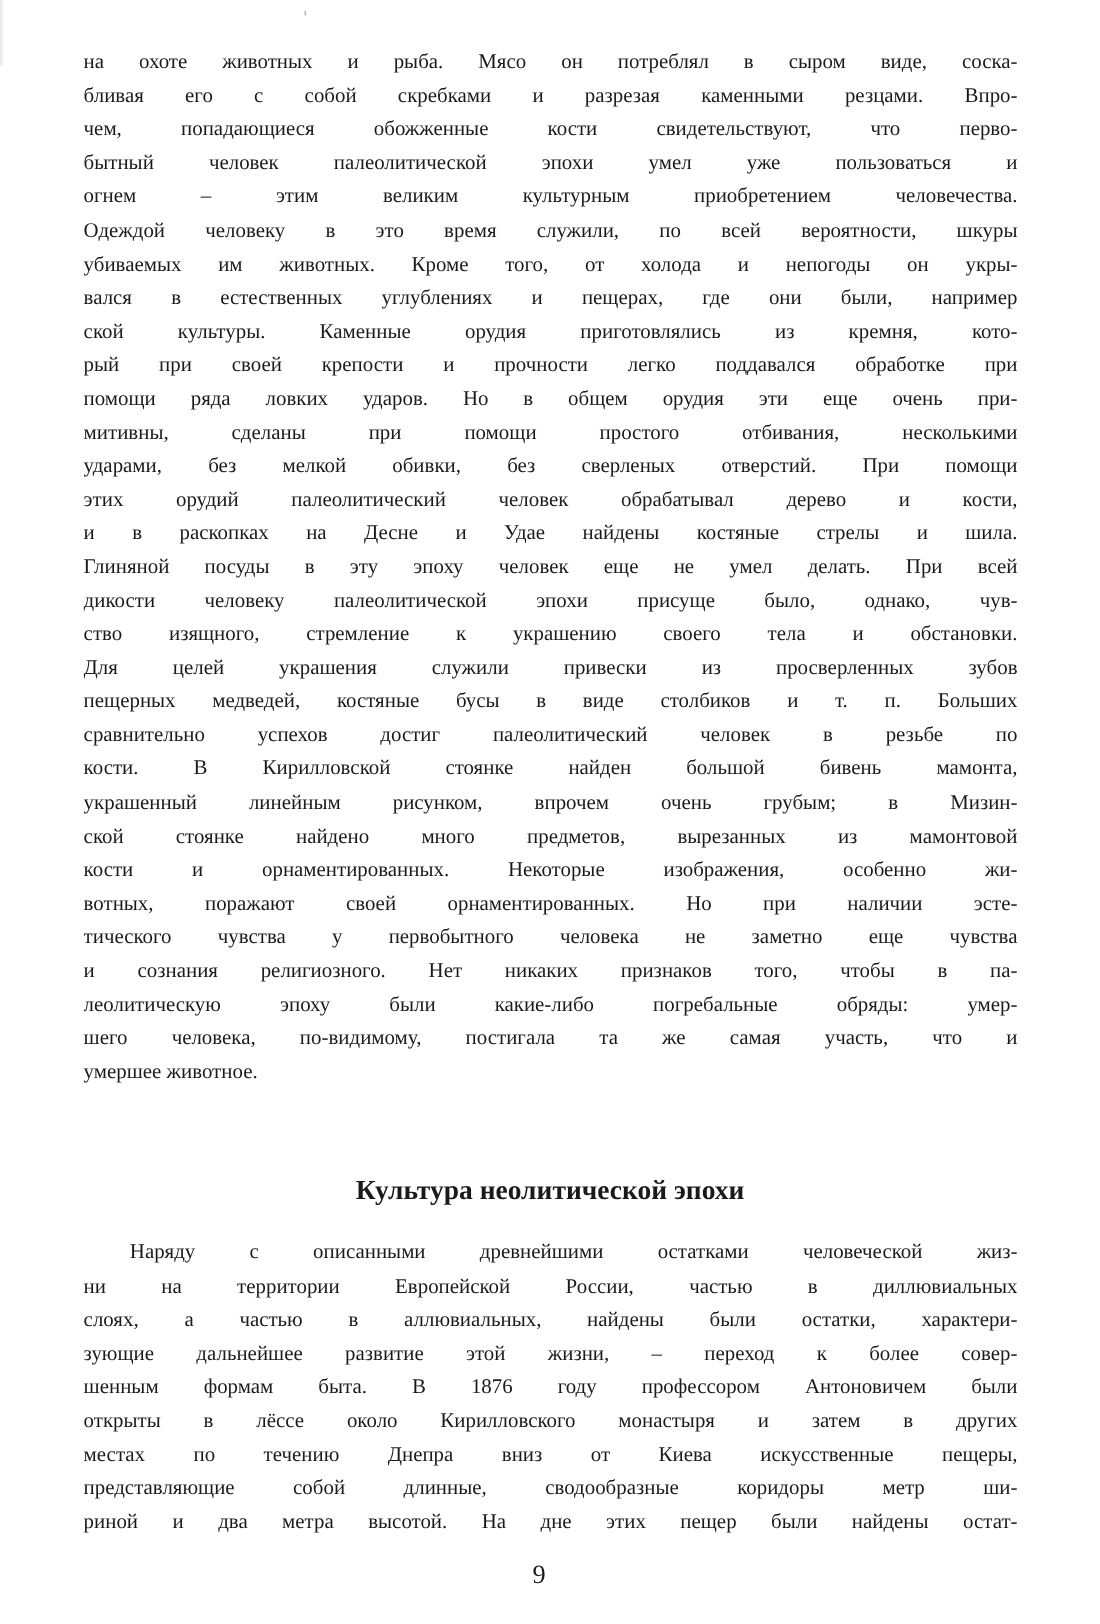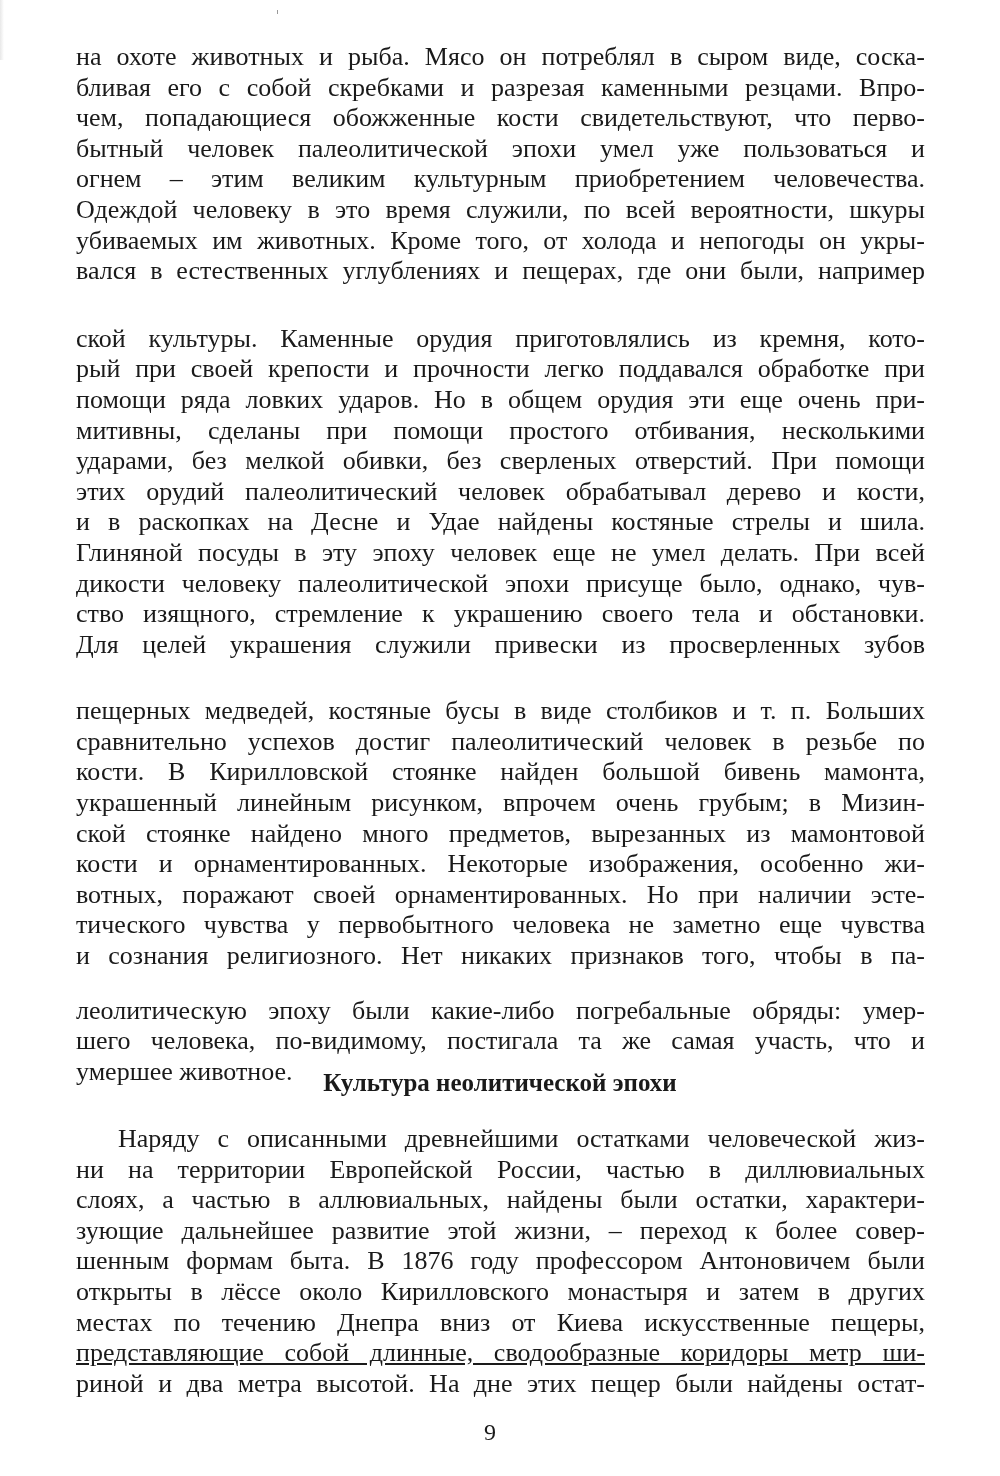--- a/index.html
+++ b/index.html
@@ -22,21 +22,21 @@
     }
     .text-block {
       position: absolute;
       left: 76px;
       width: 849px;
     }
     .line {
       display: block;
       height: 30.6px;
       line-height: 30.6px;
-      font-size: 26px;
+      font-size: 19px;
       text-align: justify;
       text-align-last: justify;
       white-space: nowrap;
       overflow: visible;
       letter-spacing: 0px;
     }
     .line.last {
       text-align-last: left;
     }
     .line.indent {
@@ -87,53 +87,53 @@
 
   <div id="block1" class="text-block">
     <span class="line" style="white-space: normal; height: 30.6px; overflow: hidden;">на охоте животных и рыба. Мясо он потреблял в сыром виде, соска-</span>
     <span class="line" style="white-space: normal; height: 30.6px; overflow: hidden;">бливая его с собой скребками и разрезая каменными резцами. Впро-</span>
     <span class="line" style="white-space: normal; height: 30.6px; overflow: hidden;">чем, попадающиеся обожженные кости свидетельствуют, что перво-</span>
     <span class="line" style="white-space: normal; height: 30.6px; overflow: hidden;">бытный человек палеолитической эпохи умел уже пользоваться и</span>
     <span class="line" style="white-space: normal; height: 30.6px; overflow: hidden;">огнем – этим великим культурным приобретением человечества.</span>
     <span class="line" style="white-space: normal; height: 30.6px; overflow: hidden;">Одеждой человеку в это время служили, по всей вероятности, шкуры</span>
     <span class="line" style="white-space: normal; height: 30.6px; overflow: hidden;">убиваемых им животных. Кроме того, от холода и непогоды он укры-</span>
     <span class="line" style="white-space: normal; height: 30.6px; overflow: hidden;">вался в естественных углублениях и пещерах, где они были, например</span>
-    <span class="line" style="white-space: normal; height: 30.6px; overflow: hidden; margin-top: 37px;">ской культуры. Каменные орудия приготовлялись из кремня, кото-</span>
+    <span class="line" style="white-space: normal; height: 30.6px; overflow: hidden;">ской культуры. Каменные орудия приготовлялись из кремня, кото-</span>
     <span class="line" style="white-space: normal; height: 30.6px; overflow: hidden;">рый при своей крепости и прочности легко поддавался обработке при</span>
     <span class="line" style="white-space: normal; height: 30.6px; overflow: hidden;">помощи ряда ловких ударов. Но в общем орудия эти еще очень при-</span>
     <span class="line" style="white-space: normal; height: 30.6px; overflow: hidden;">митивны, сделаны при помощи простого отбивания, несколькими</span>
     <span class="line" style="white-space: normal; height: 30.6px; overflow: hidden;">ударами, без мелкой обивки, без сверленых отверстий. При помощи</span>
     <span class="line" style="white-space: normal; height: 30.6px; overflow: hidden;">этих орудий палеолитический человек обрабатывал дерево и кости,</span>
     <span class="line" style="white-space: normal; height: 30.6px; overflow: hidden;">и в раскопках на Десне и Удае найдены костяные стрелы и шила.</span>
     <span class="line" style="white-space: normal; height: 30.6px; overflow: hidden;">Глиняной посуды в эту эпоху человек еще не умел делать. При всей</span>
     <span class="line" style="white-space: normal; height: 30.6px; overflow: hidden;">дикости человеку палеолитической эпохи присуще было, однако, чув-</span>
     <span class="line" style="white-space: normal; height: 30.6px; overflow: hidden;">ство изящного, стремление к украшению своего тела и обстановки.</span>
     <span class="line" style="white-space: normal; height: 30.6px; overflow: hidden;">Для целей украшения служили привески из просверленных зубов</span>
-    <span class="line" style="white-space: normal; height: 30.6px; overflow: hidden; margin-top: 36px;">пещерных медведей, костяные бусы в виде столбиков и т. п. Больших</span>
+    <span class="line" style="white-space: normal; height: 30.6px; overflow: hidden;">пещерных медведей, костяные бусы в виде столбиков и т. п. Больших</span>
     <span class="line" style="white-space: normal; height: 30.6px; overflow: hidden;">сравнительно успехов достиг палеолитический человек в резьбе по</span>
     <span class="line" style="white-space: normal; height: 30.6px; overflow: hidden;">кости. В Кирилловской стоянке найден большой бивень мамонта,</span>
     <span class="line" style="white-space: normal; height: 30.6px; overflow: hidden;">украшенный линейным рисунком, впрочем очень грубым; в Мизин-</span>
     <span class="line" style="white-space: normal; height: 30.6px; overflow: hidden;">ской стоянке найдено много предметов, вырезанных из мамонтовой</span>
     <span class="line" style="white-space: normal; height: 30.6px; overflow: hidden;">кости и орнаментированных. Некоторые изображения, особенно жи-</span>
     <span class="line" style="white-space: normal; height: 30.6px; overflow: hidden;">вотных, поражают своей орнаментированных. Но при наличии эсте-</span>
     <span class="line" style="white-space: normal; height: 30.6px; overflow: hidden;">тического чувства у первобытного человека не заметно еще чувства</span>
     <span class="line" style="white-space: normal; height: 30.6px; overflow: hidden;">и сознания религиозного. Нет никаких признаков того, чтобы в па-</span>
-    <span class="line" style="white-space: normal; height: 30.6px; overflow: hidden; margin-top: 24px;">леолитическую эпоху были какие-либо погребальные обряды: умер-</span>
+    <span class="line" style="white-space: normal; height: 30.6px; overflow: hidden;">леолитическую эпоху были какие-либо погребальные обряды: умер-</span>
     <span class="line" style="white-space: normal; height: 30.6px; overflow: hidden;">шего человека, по-видимому, постигала та же самая участь, что и</span>
     <span class="line last" style="white-space: nowrap;">умершее животное.</span>
   </div>
 
   <div id="heading">Культура неолитической эпохи</div>
 
   <div id="block2" class="text-block">
     <span class="line indent" style="white-space: normal; height: 30.6px; overflow: hidden;">Наряду с описанными древнейшими остатками человеческой жиз-</span>
     <span class="line" style="white-space: normal; height: 30.6px; overflow: hidden;">ни на территории Европейской России, частью в диллювиальных</span>
     <span class="line" style="white-space: normal; height: 30.6px; overflow: hidden;">слоях, а частью в аллювиальных, найдены были остатки, характери-</span>
     <span class="line" style="white-space: normal; height: 30.6px; overflow: hidden;">зующие дальнейшее развитие этой жизни, – переход к более совер-</span>
     <span class="line" style="white-space: normal; height: 30.6px; overflow: hidden;">шенным формам быта. В 1876 году профессором Антоновичем были</span>
     <span class="line" style="white-space: normal; height: 30.6px; overflow: hidden;">открыты в лёссе около Кирилловского монастыря и затем в других</span>
     <span class="line" style="white-space: normal; height: 30.6px; overflow: hidden;">местах по течению Днепра вниз от Киева искусственные пещеры,</span>
-    <span class="line" style="white-space: normal; height: 30.6px; overflow: hidden; text-decoration: underline;">представляющие собой длинные, сводообразные коридоры метр ши-</span>
+    <span class="line" style="white-space: normal; height: 30.6px; overflow: hidden;">представляющие собой длинные, сводообразные коридоры метр ши-</span>
     <span class="line" style="white-space: normal; height: 30.6px; overflow: hidden;">риной и два метра высотой. На дне этих пещер были найдены остат-</span>
   </div>
 
   <div id="page-number">9</div>
 </div>
 
 </body></html>

